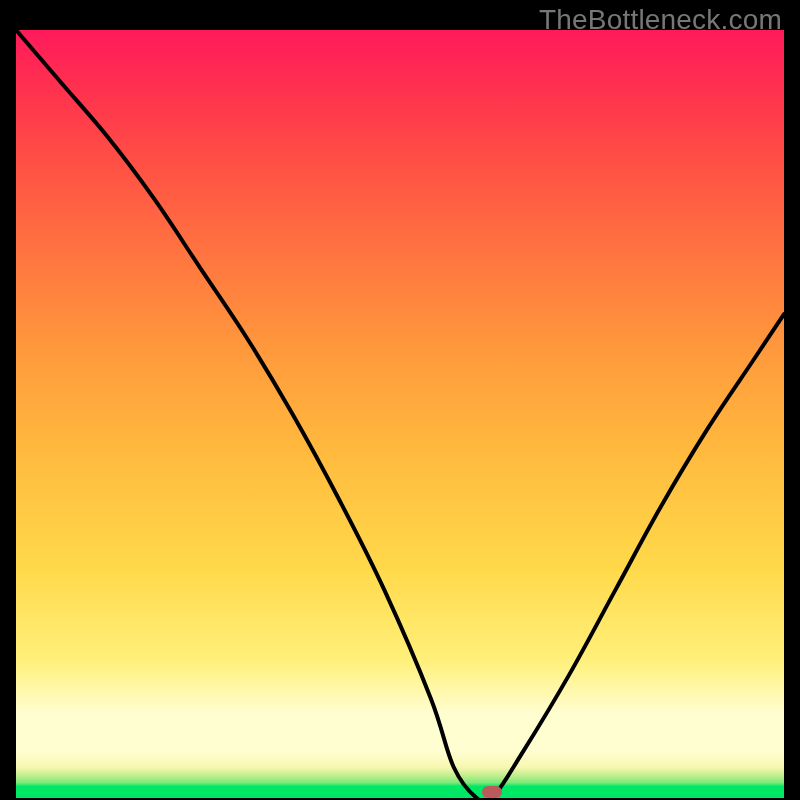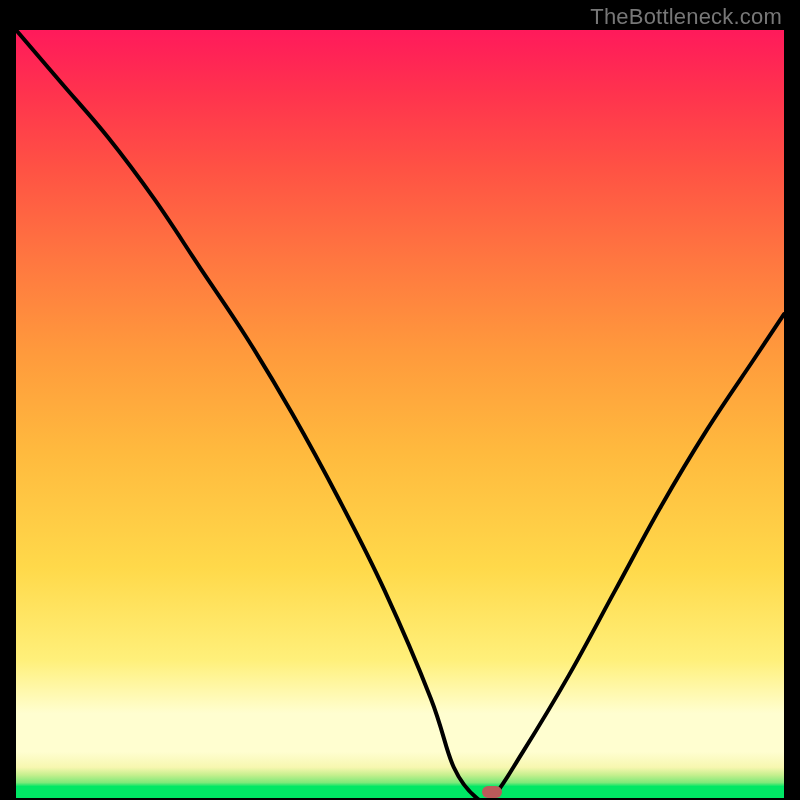--- a/index.html
+++ b/index.html
@@ -43,21 +43,21 @@
       #ff5244 82%,
       #ff324e 92%,
       #ff1a5b 100%
     );
   }
   .watermark {
     position: absolute;
     top: 4px;
     right: 18px;
     color: #777;
-    font-size: 22px;
+    font-size: 28px;
     letter-spacing: 0.2px;
     font-weight: 400;
   }
   svg.curve {
     position: absolute;
     left: 0;
     top: 0;
   }
   .marker {
     position: absolute;

